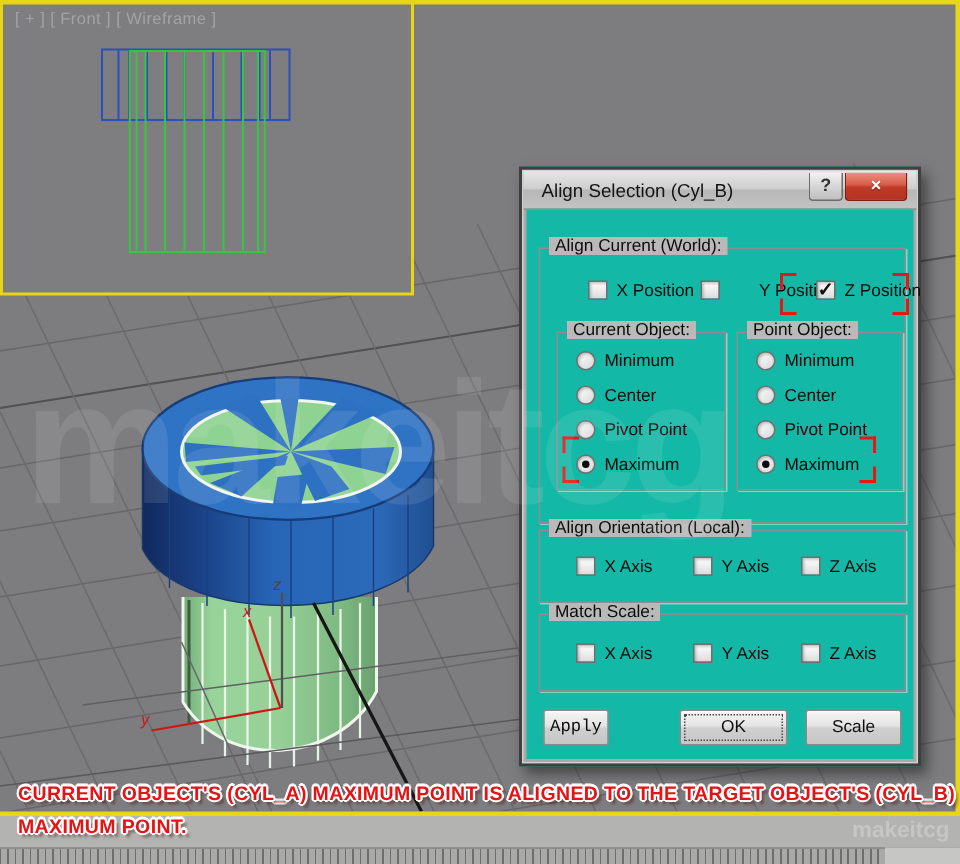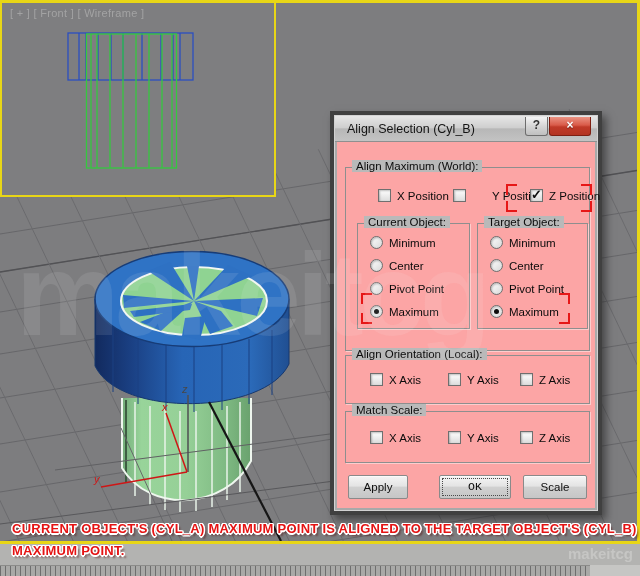--- a/index.html
+++ b/index.html
@@ -37,22 +37,22 @@
                    2.5px 3px 2px rgba(80,8,8,.55);}
   #cap1{left:12px;top:521px;}
   #cap2{left:12px;top:543px;}
 
   
   #bigwm{left:16px;top:228px;z-index:55;font-size:116px;font-weight:bold;
          color:rgba(245,245,245,.10);letter-spacing:-4px;white-space:nowrap;
          pointer-events:none;}
 
   
-  #dlg{left:330px;top:111px;width:264px;height:396px;background:#fca5a5;
-       border:4px solid #404040;z-index:20;
+  #dlg{left:346px;top:111px;width:264px;height:396px;background:#14b8a6;
+       border:2px solid #404040;z-index:20;
        box-shadow:inset 0 0 0 1px #d2d2d2,inset 0 0 0 3px #a9a9a9,4px 5px 8px rgba(15,15,15,.5);}
   #dlgTitle{left:1px;top:1px;width:262px;height:26px;
        background:linear-gradient(#e6e6e6,#cfcfcf 46%,#b7b7b7 52%,#c3c3c3);
        border-bottom:1px solid #8f8f8f;box-sizing:border-box;}
   #dlgTitle .ttl{position:absolute;left:12px;top:6px;font-size:12.5px;color:#141414;}
   .capbtn{position:absolute;top:1px;height:19px;box-sizing:border-box;text-align:center;
           border:1px solid #6d6d6d;border-top:none;border-radius:0 0 3px 3px;
           font-size:12px;font-weight:bold;line-height:17px;cursor:default;}
   #btnHelp{left:190px;width:23px;background:linear-gradient(#f4f4f4,#d6d6d6 50%,#bfbfbf);
            color:#333;}
@@ -247,21 +247,21 @@
   </div>
 
   <div id="dlg" class="abs">
     <div id="dlgTitle" class="abs">
       <span class="ttl">Align Selection (Cyl_B)</span>
       <div id="btnHelp" class="capbtn">?</div>
       <div id="btnClose" class="capbtn">×</div>
     </div>
 
     <div class="group" style="left:11px;top:52px;width:243px;height:182px;">
-      <span class="glabel">Align Maximum (World):</span>
+      <span class="glabel">Align Current (World):</span>
 
       <div class="ctl" style="left:32px;top:21px;">
         <span class="box"></span>
         <span class="lbl">X Position</span>
       </div>
       <div class="ctl" style="left:107px;top:21px;gap:26px;">
         <span class="box"></span>
         <span class="lbl">Y Position</span>
       </div>
       <div class="ctl" style="left:184px;top:21px;">
@@ -285,21 +285,21 @@
           <span class="radio"></span>
           <span class="lbl">Pivot Point</span>
         </div>
         <div class="ctl" style="left:12px;top:81px;">
           <span class="radio sel"></span>
           <span class="lbl">Maximum</span>
         </div>
       </div>
 
       <div class="group" style="left:131px;top:55px;width:109px;height:104px;">
-        <span class="glabel">Target Object:</span>
+        <span class="glabel">Point Object:</span>
         <div class="ctl" style="left:12px;top:12px;">
           <span class="radio"></span>
           <span class="lbl">Minimum</span>
         </div>
         <div class="ctl" style="left:12px;top:35px;">
           <span class="radio"></span>
           <span class="lbl">Center</span>
         </div>
         <div class="ctl" style="left:12px;top:58px;">
           <span class="radio"></span>
@@ -337,22 +337,22 @@
       <div class="ctl" style="left:102px;top:19px;">
         <span class="box"></span>
         <span class="lbl">Y Axis</span>
       </div>
       <div class="ctl" style="left:174px;top:19px;">
         <span class="box"></span>
         <span class="lbl">Z Axis</span>
       </div>
     </div>
 
-    <div class="pbtn" style="left:14px;top:360px;width:60px;">Apply</div>
-    <div class="pbtn focus" style="left:105px;top:360px;width:72px;font-family:Liberation Mono, monospace;">OK</div>
+    <div class="pbtn" style="left:14px;top:360px;width:44px;font-family:Liberation Mono, monospace;">Apply</div>
+    <div class="pbtn focus" style="left:105px;top:360px;width:72px;">OK</div>
     <div class="pbtn" style="left:189px;top:360px;width:64px;">Scale</div>
 
     <div class="hl" style="left:172px;top:69px;width:86px;height:28px;">
       <i class="bk tl"></i>
         <i class="bk tr"></i>
         <i class="bk bl"></i>
         <i class="bk br"></i>
     </div>
     <div class="hl" style="left:27px;top:178px;width:209px;height:31px;">
       <i class="bk tl"></i>

